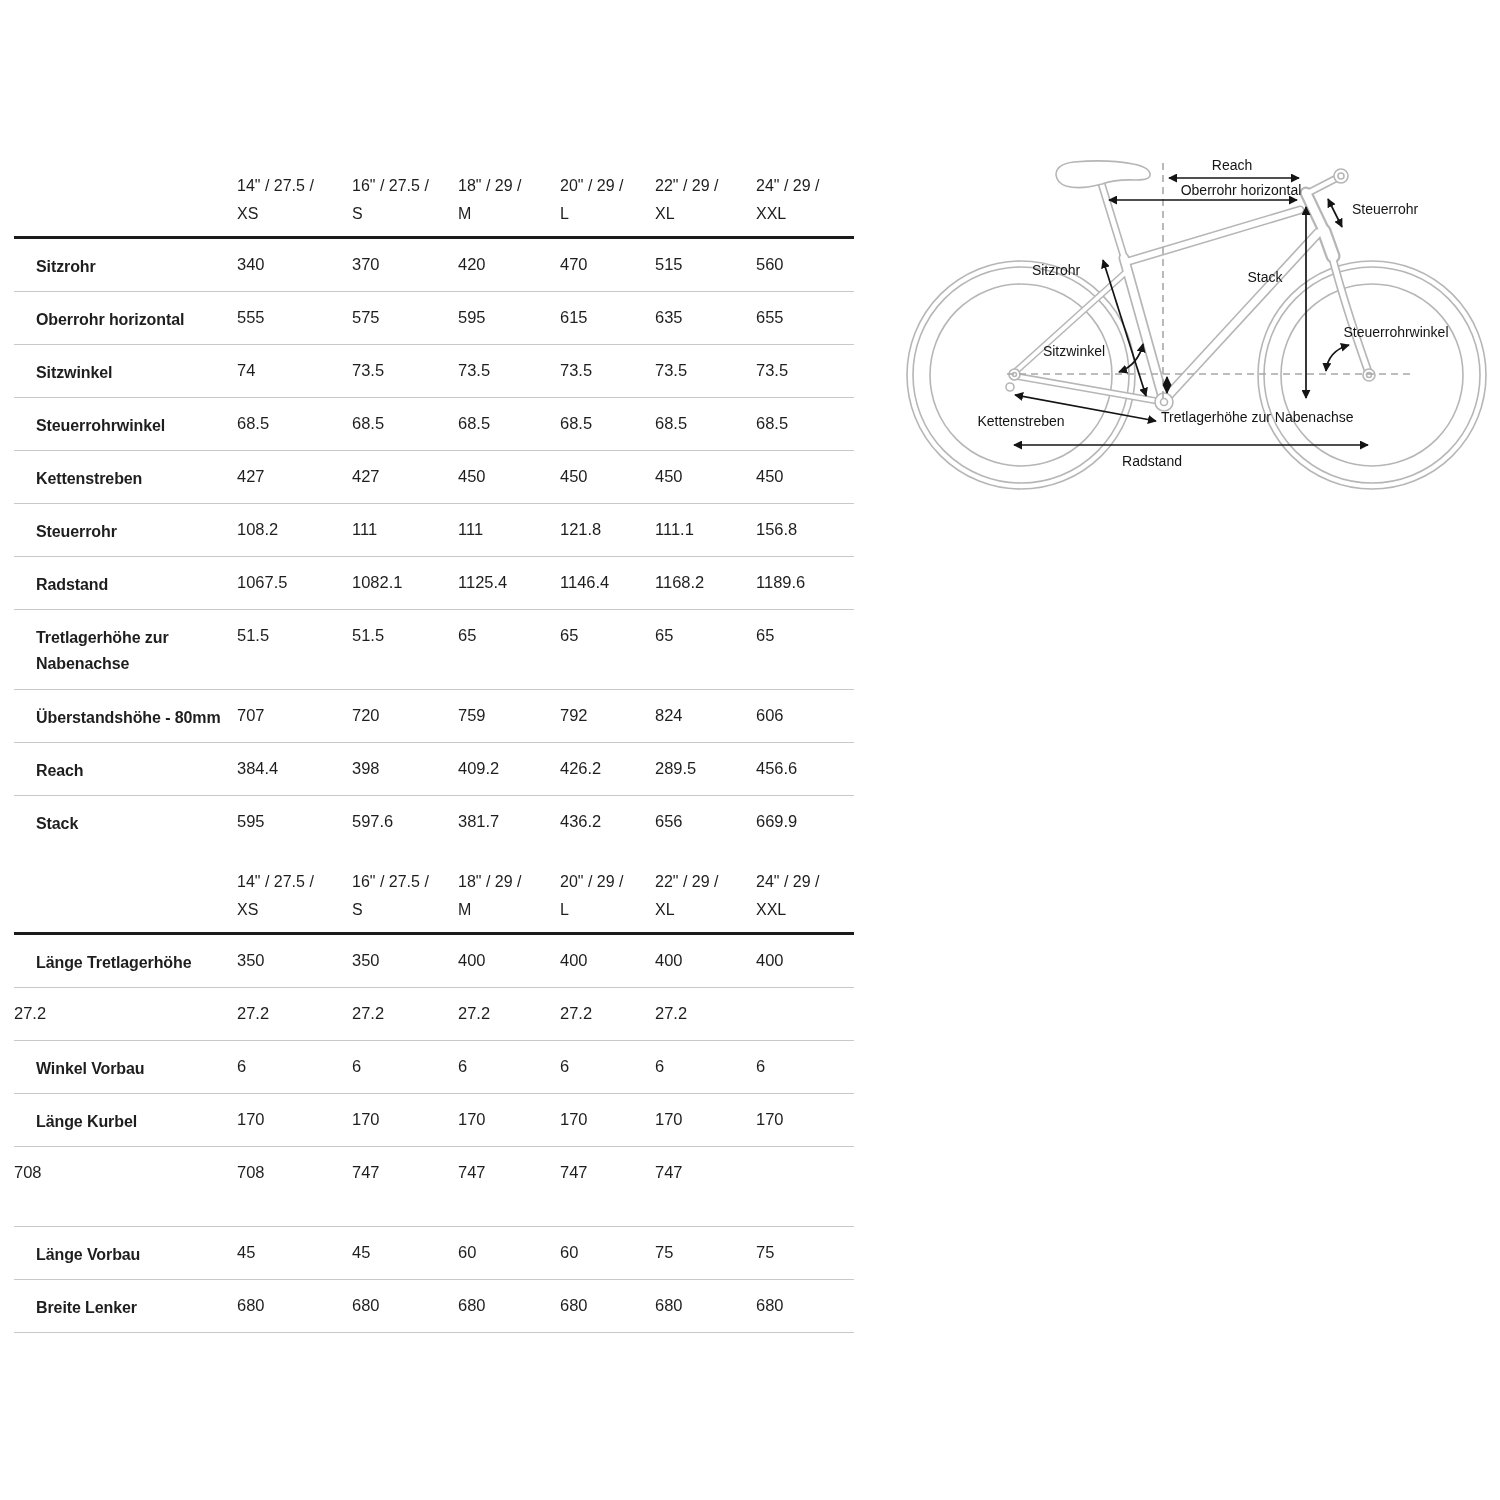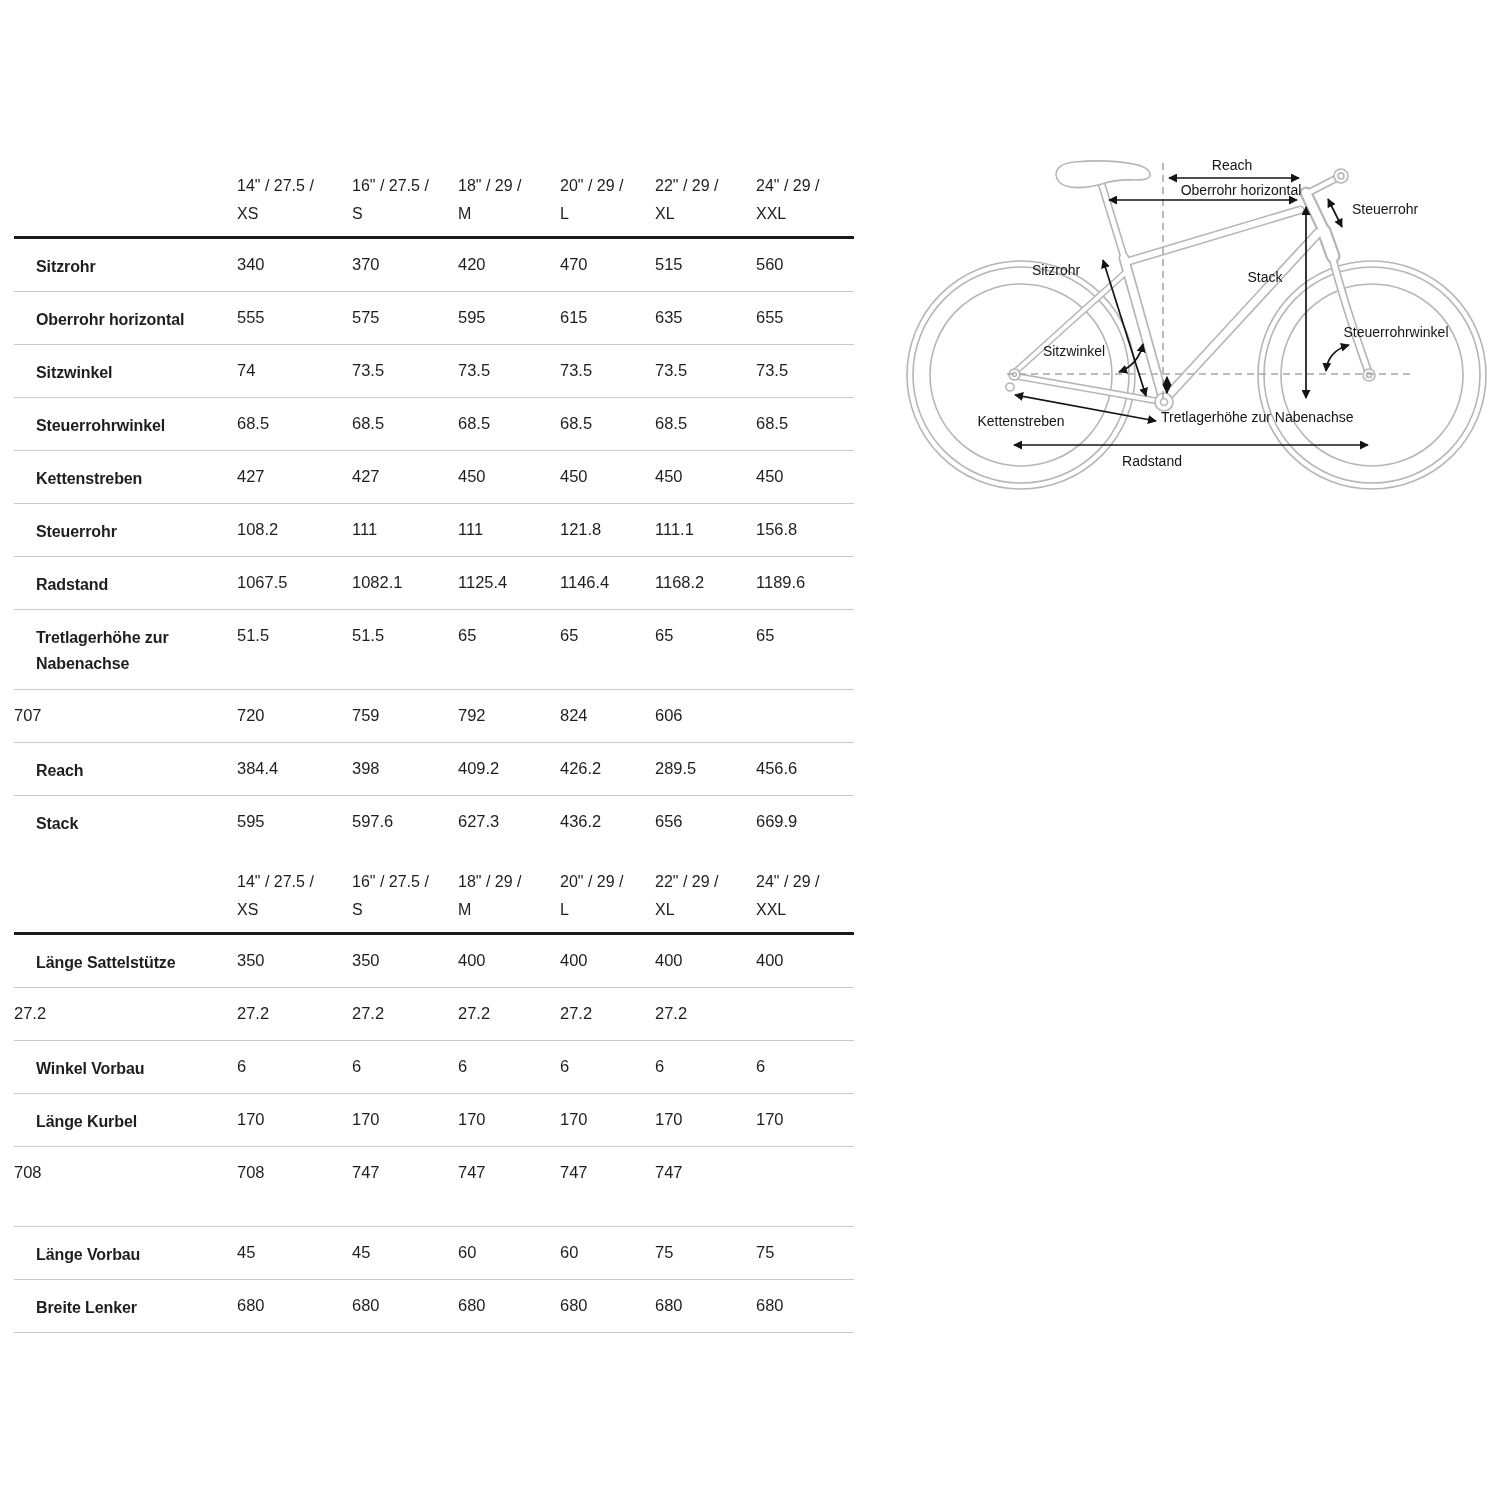--- a/index.html
+++ b/index.html
@@ -168,41 +168,42 @@
         <div class="trow row tall">
           <div class="rlabel">Tretlagerhöhe zur Nabenachse</div>
           <div class="vcell">51.5</div>
           <div class="vcell">51.5</div>
           <div class="vcell">65</div>
           <div class="vcell">65</div>
           <div class="vcell">65</div>
           <div class="vcell">65</div>
         </div>
         <div class="trow row">
+          <div class="rlabel">Überstandshöhe - 80mm</div>
           <div class="vcell">707</div>
           <div class="vcell">720</div>
           <div class="vcell">759</div>
           <div class="vcell">792</div>
           <div class="vcell">824</div>
           <div class="vcell">606</div>
         </div>
         <div class="trow row">
           <div class="rlabel">Reach</div>
           <div class="vcell">384.4</div>
           <div class="vcell">398</div>
           <div class="vcell">409.2</div>
           <div class="vcell">426.2</div>
           <div class="vcell">289.5</div>
           <div class="vcell">456.6</div>
         </div>
         <div class="trow row">
           <div class="rlabel">Stack</div>
           <div class="vcell">595</div>
           <div class="vcell">597.6</div>
-          <div class="vcell">627.3</div>
+          <div class="vcell">381.7</div>
           <div class="vcell">436.2</div>
           <div class="vcell">656</div>
           <div class="vcell">669.9</div>
         </div>
       </div>
       <div class="section section-1">
         <div class="trow header-row second">
           <div></div>
           <div class="hcell">
             <div>14" / 27.5 /</div>
@@ -223,21 +224,21 @@
           <div class="hcell">
             <div>22" / 29 /</div>
             <div>XL</div>
           </div>
           <div class="hcell">
             <div>24" / 29 /</div>
             <div>XXL</div>
           </div>
         </div>
         <div class="trow row">
-          <div class="rlabel">Länge Sattelstütze</div>
+          <div class="rlabel">Länge Tretlagerhöhe</div>
           <div class="vcell">350</div>
           <div class="vcell">350</div>
           <div class="vcell">400</div>
           <div class="vcell">400</div>
           <div class="vcell">400</div>
           <div class="vcell">400</div>
         </div>
         <div class="trow row">
           <div class="vcell">27.2</div>
           <div class="vcell">27.2</div>

